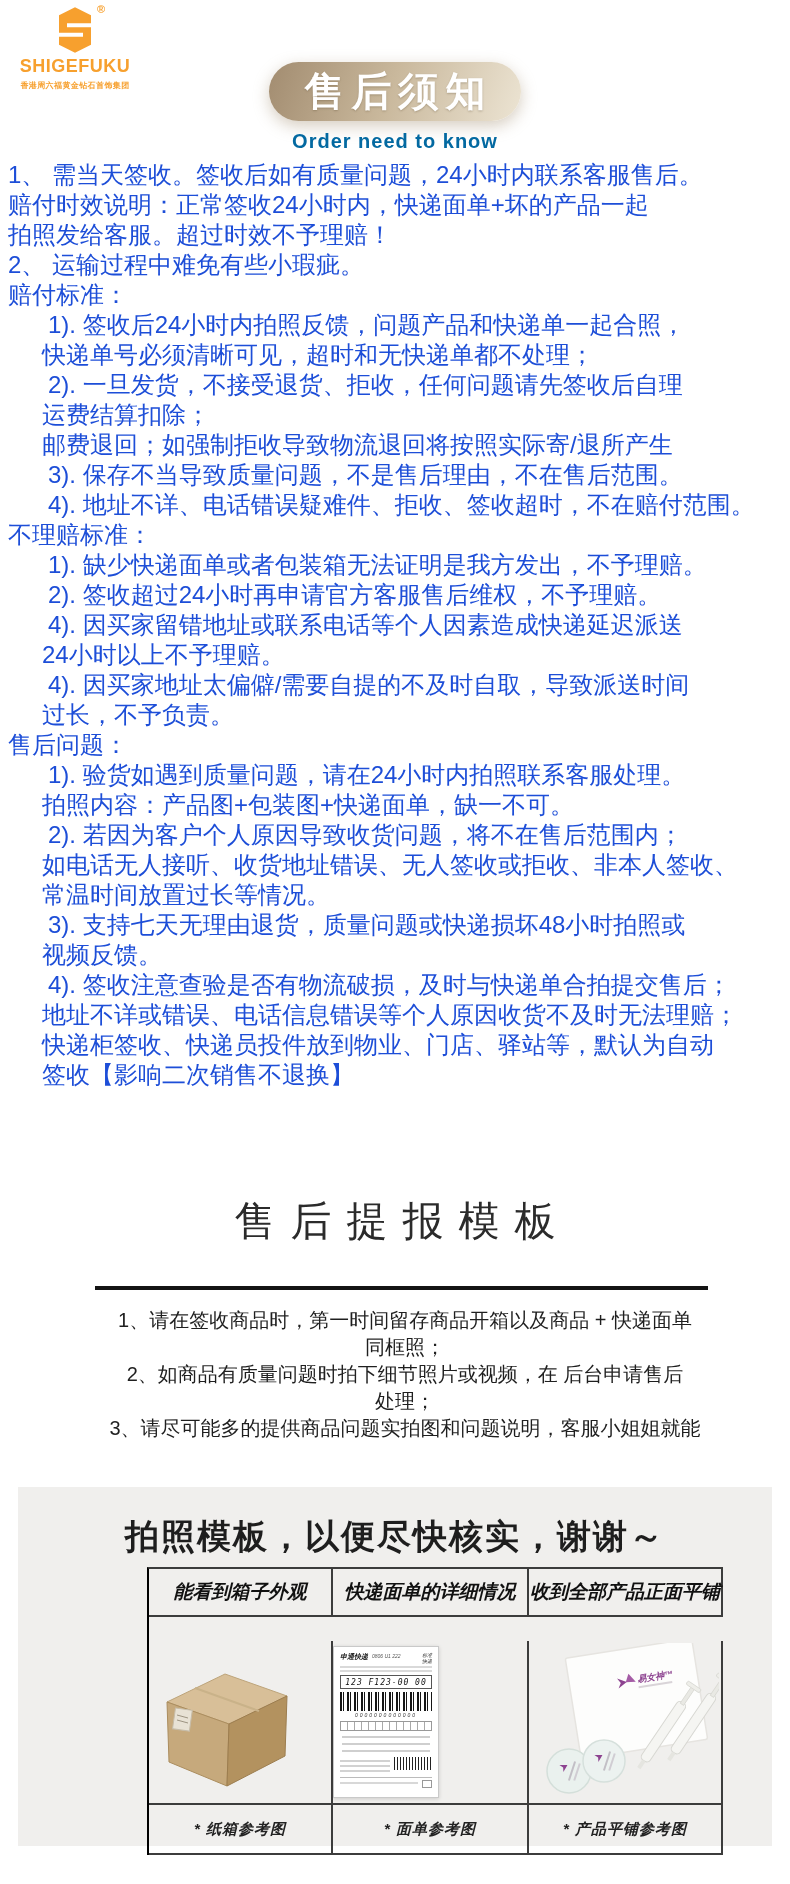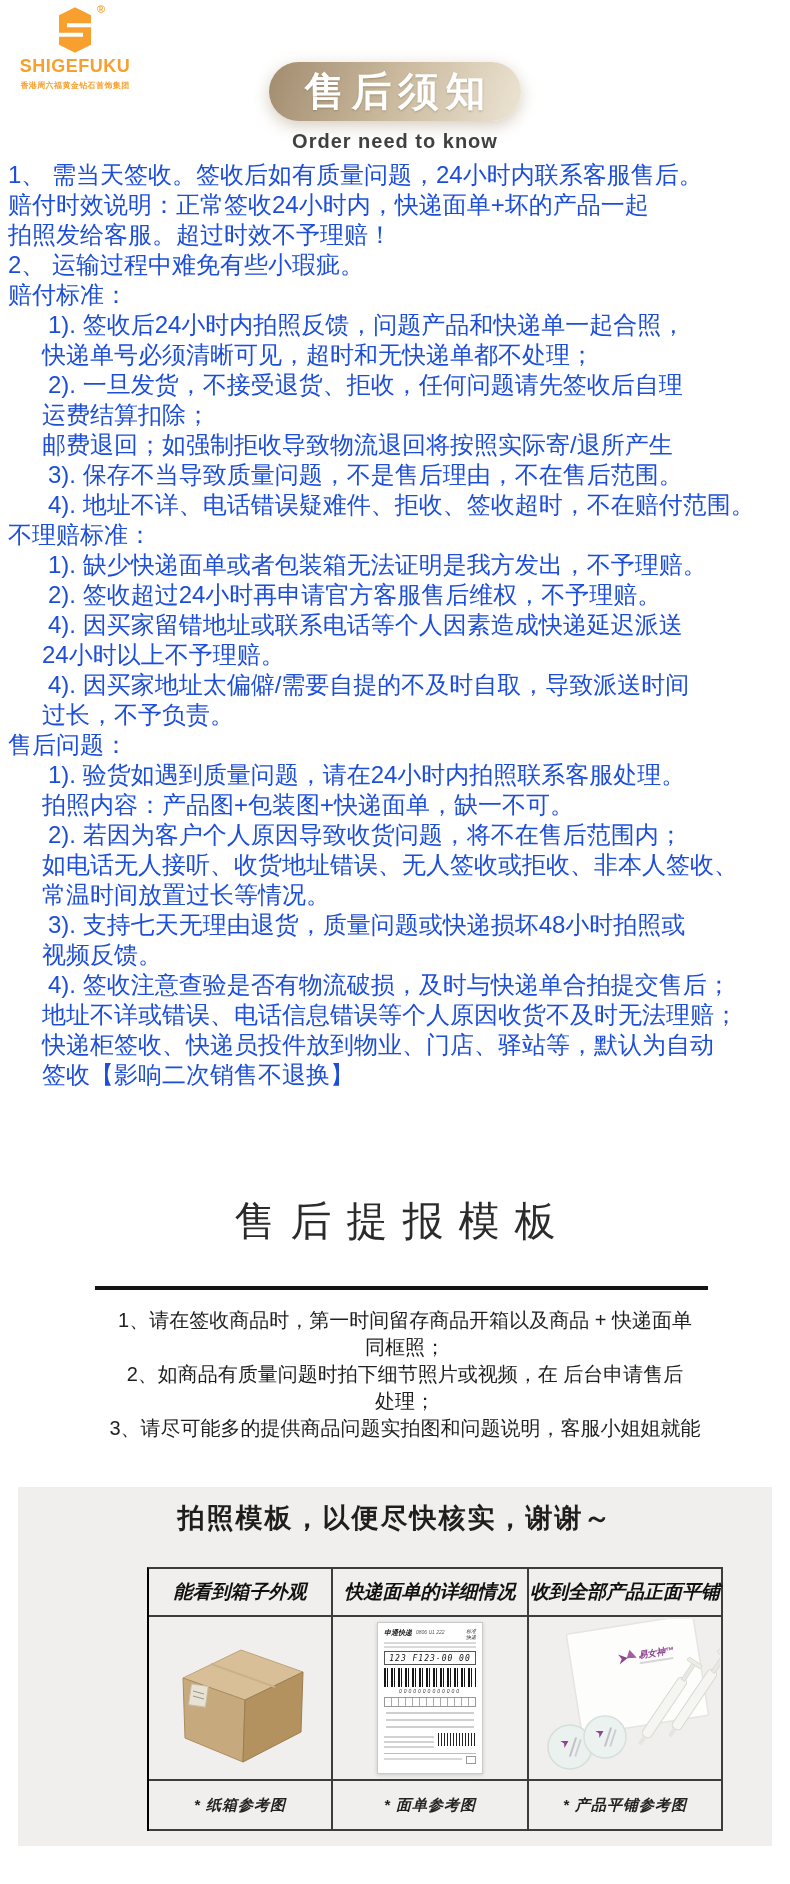--- a/index.html
+++ b/index.html
@@ -13,47 +13,47 @@
   .reg{position:absolute;right:2px;top:-3px;font-size:11px;font-weight:bold;}
   .brand-name{font-size:18px;font-weight:bold;letter-spacing:.5px;margin-top:2px;}
   .brand-sub{font-size:8px;margin-top:3px;letter-spacing:.4px;white-space:nowrap;font-weight:bold;}
 
   
   .title-wrap{position:absolute;top:62px;left:0;width:100%;text-align:center;}
   .title-pill{display:inline-block;width:252px;height:59px;line-height:59px;border-radius:30px;
       background:linear-gradient(110deg,#a28c70 0%,#c9b89c 48%,#ece4d3 100%);
       color:#fff;font-size:40px;font-weight:bold;letter-spacing:7px;text-indent:7px;
       text-shadow:0 1px 2px rgba(110,92,64,.4);box-shadow:0 5px 16px rgba(165,145,115,.45);}
-  .title-sub{margin-top:9px;font-size:20px;color:#404040;font-weight:bold;letter-spacing:1px;}
+  .title-sub{margin-top:9px;font-size:20px;color:#0369a1;font-weight:bold;letter-spacing:1px;}
 
   
   .notice{position:absolute;top:160px;left:0;width:790px;font-size:24px;line-height:30px;
           color:#1d4ed8;font-weight:500;}
   .nl{white-space:nowrap;}
   .ind0{padding-left:8px;}
   .ind1{padding-left:42px;}
   .ind2{padding-left:48px;}
 
   
   .report-title{position:absolute;top:1194px;left:0;width:100%;margin:0;text-align:center;
       font-size:41px;font-weight:500;color:#2b2b2b;letter-spacing:15px;text-indent:15px;}
   .rule{position:absolute;top:1286px;left:95px;width:613px;height:4px;background:#141414;}
   .report-list{position:absolute;top:1307px;left:95px;width:620px;font-size:20px;line-height:27px;
       color:#1f1f1f;font-weight:500;}
   .rl-line{white-space:nowrap;text-align:center;}
 
   
   .photo-panel{position:absolute;top:1487px;left:18px;width:754px;height:359px;background:#f0efed;}
-  .panel-title{text-align:center;padding-top:13px;font-size:27px;font-weight:bold;color:#1e1e1e;letter-spacing:2px;}
+  .panel-title{text-align:center;padding-top:27px;font-size:34px;font-weight:bold;color:#1e1e1e;letter-spacing:2px;}
   .photo-table{position:absolute;top:80px;left:129px;display:grid;grid-template-columns:184px 196px 194px;
       border-top:2px solid #3c3c3c;border-left:2px solid #000000;font-style:italic;}
   .pt-cell{border-right:2px solid #3c3c3c;border-bottom:2px solid #3c3c3c;box-sizing:border-box;}
   .pt-head{height:48px;display:flex;align-items:center;justify-content:center;
       font-size:19px;font-weight:bold;color:#111;white-space:nowrap;}
-  .pt-img{height:164px;position:relative;display:flex;align-items:center;justify-content:center;overflow:hidden;}
+  .pt-img{height:164px;position:relative;display:flex;align-items:center;overflow:hidden;margin-top:24px;}
   .pt-cap{height:50px;display:flex;align-items:center;justify-content:center;
       font-size:15px;font-weight:bold;color:#222;letter-spacing:1px;white-space:nowrap;}
 
   
   .ship-label{width:106px;height:152px;background:#fff;border:1px solid #c9c9c9;
       box-shadow:0 1px 4px rgba(0,0,0,.15);padding:5px 6px;box-sizing:border-box;}
   .sl-top{display:flex;align-items:flex-start;}
   .sl-courier{font-size:7px;font-weight:bold;color:#222;white-space:nowrap;}
   .sl-num{font-size:5px;color:#555;margin-left:4px;margin-top:1px;white-space:nowrap;}
   .sl-svc{font-size:5px;color:#333;margin-left:auto;text-align:right;line-height:6px;white-space:pre-line;}

